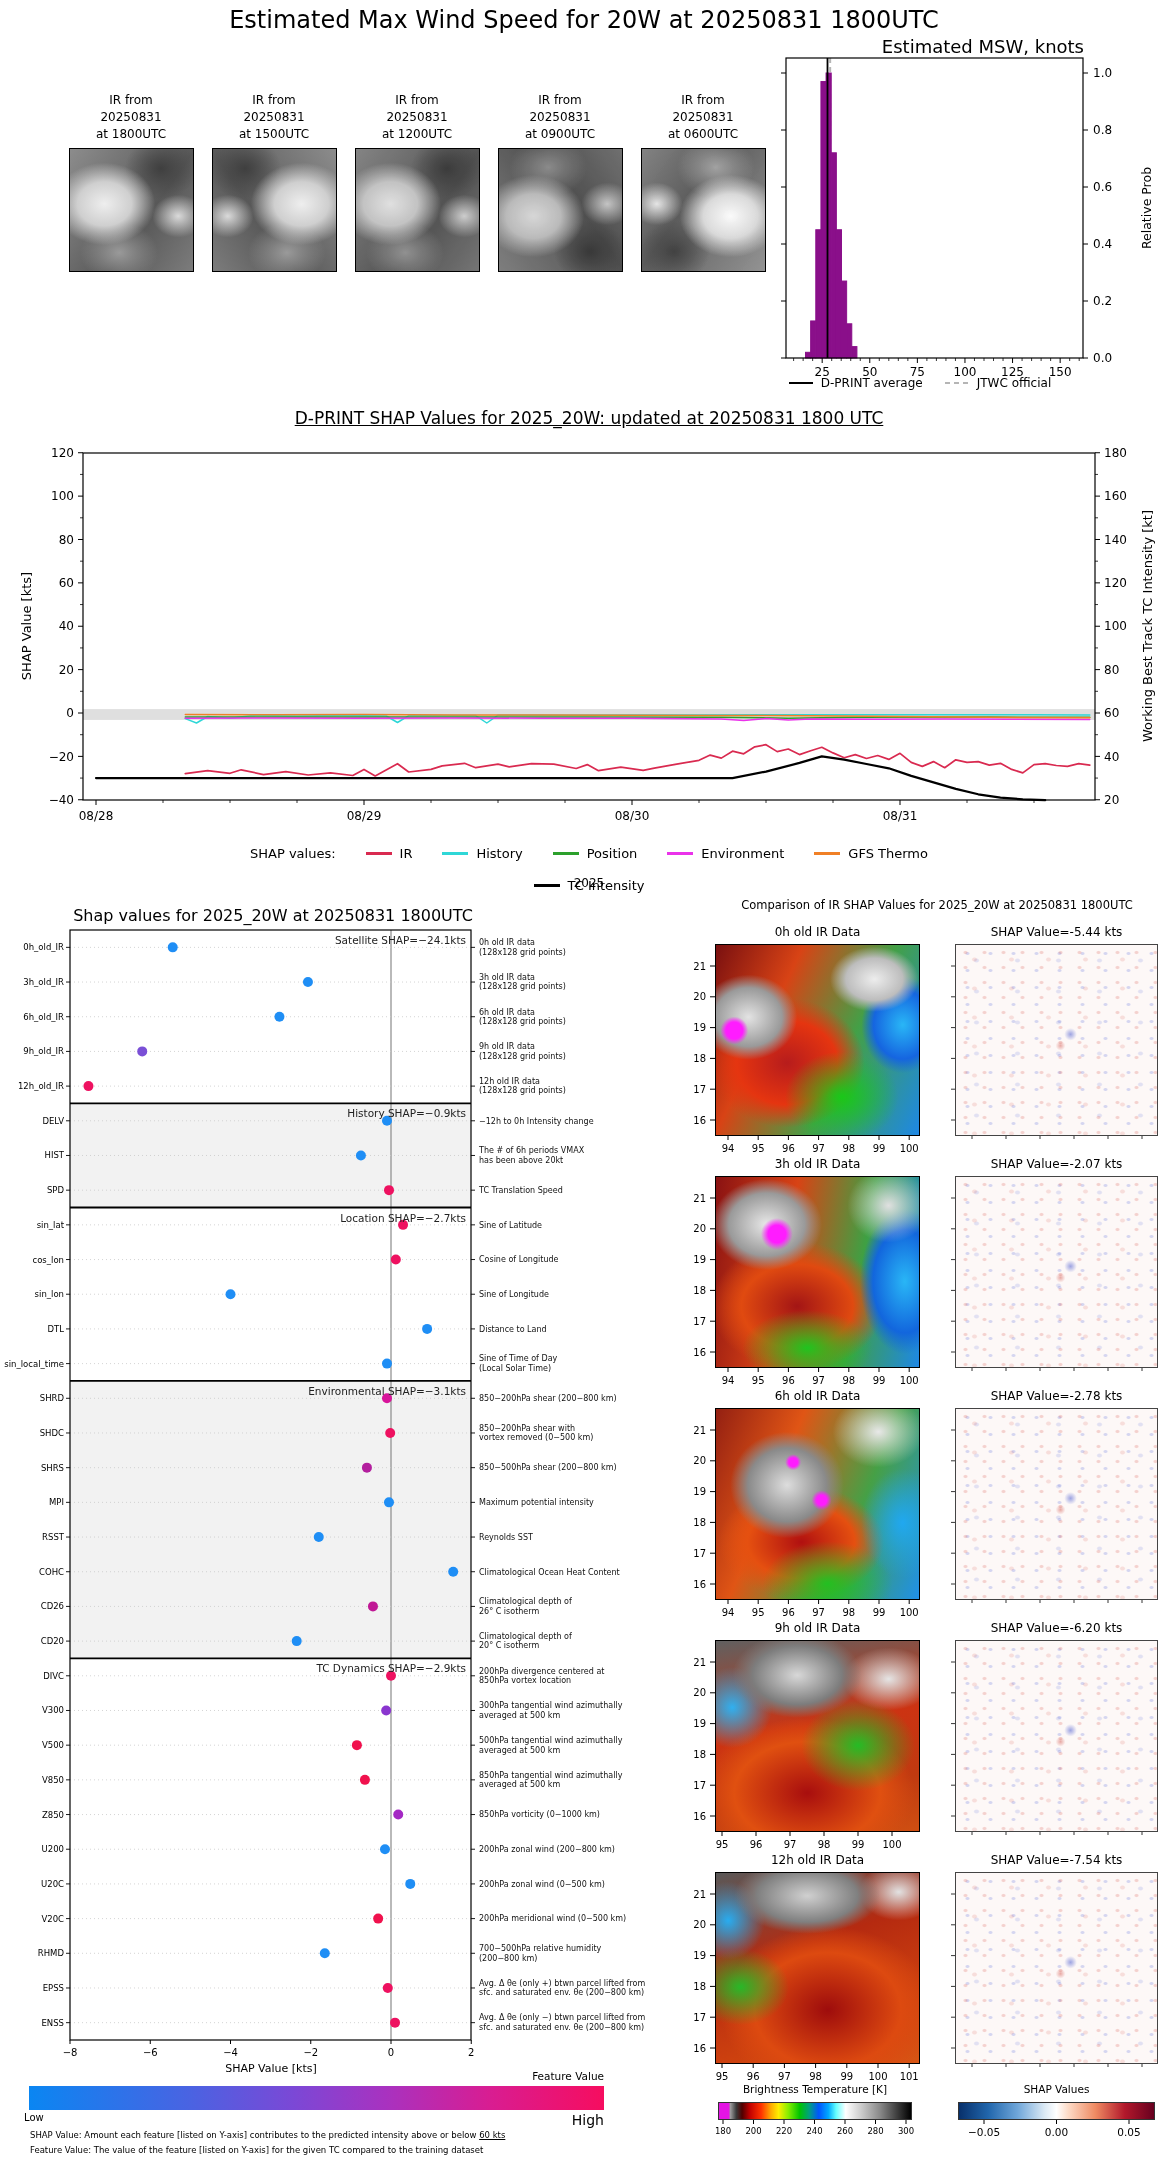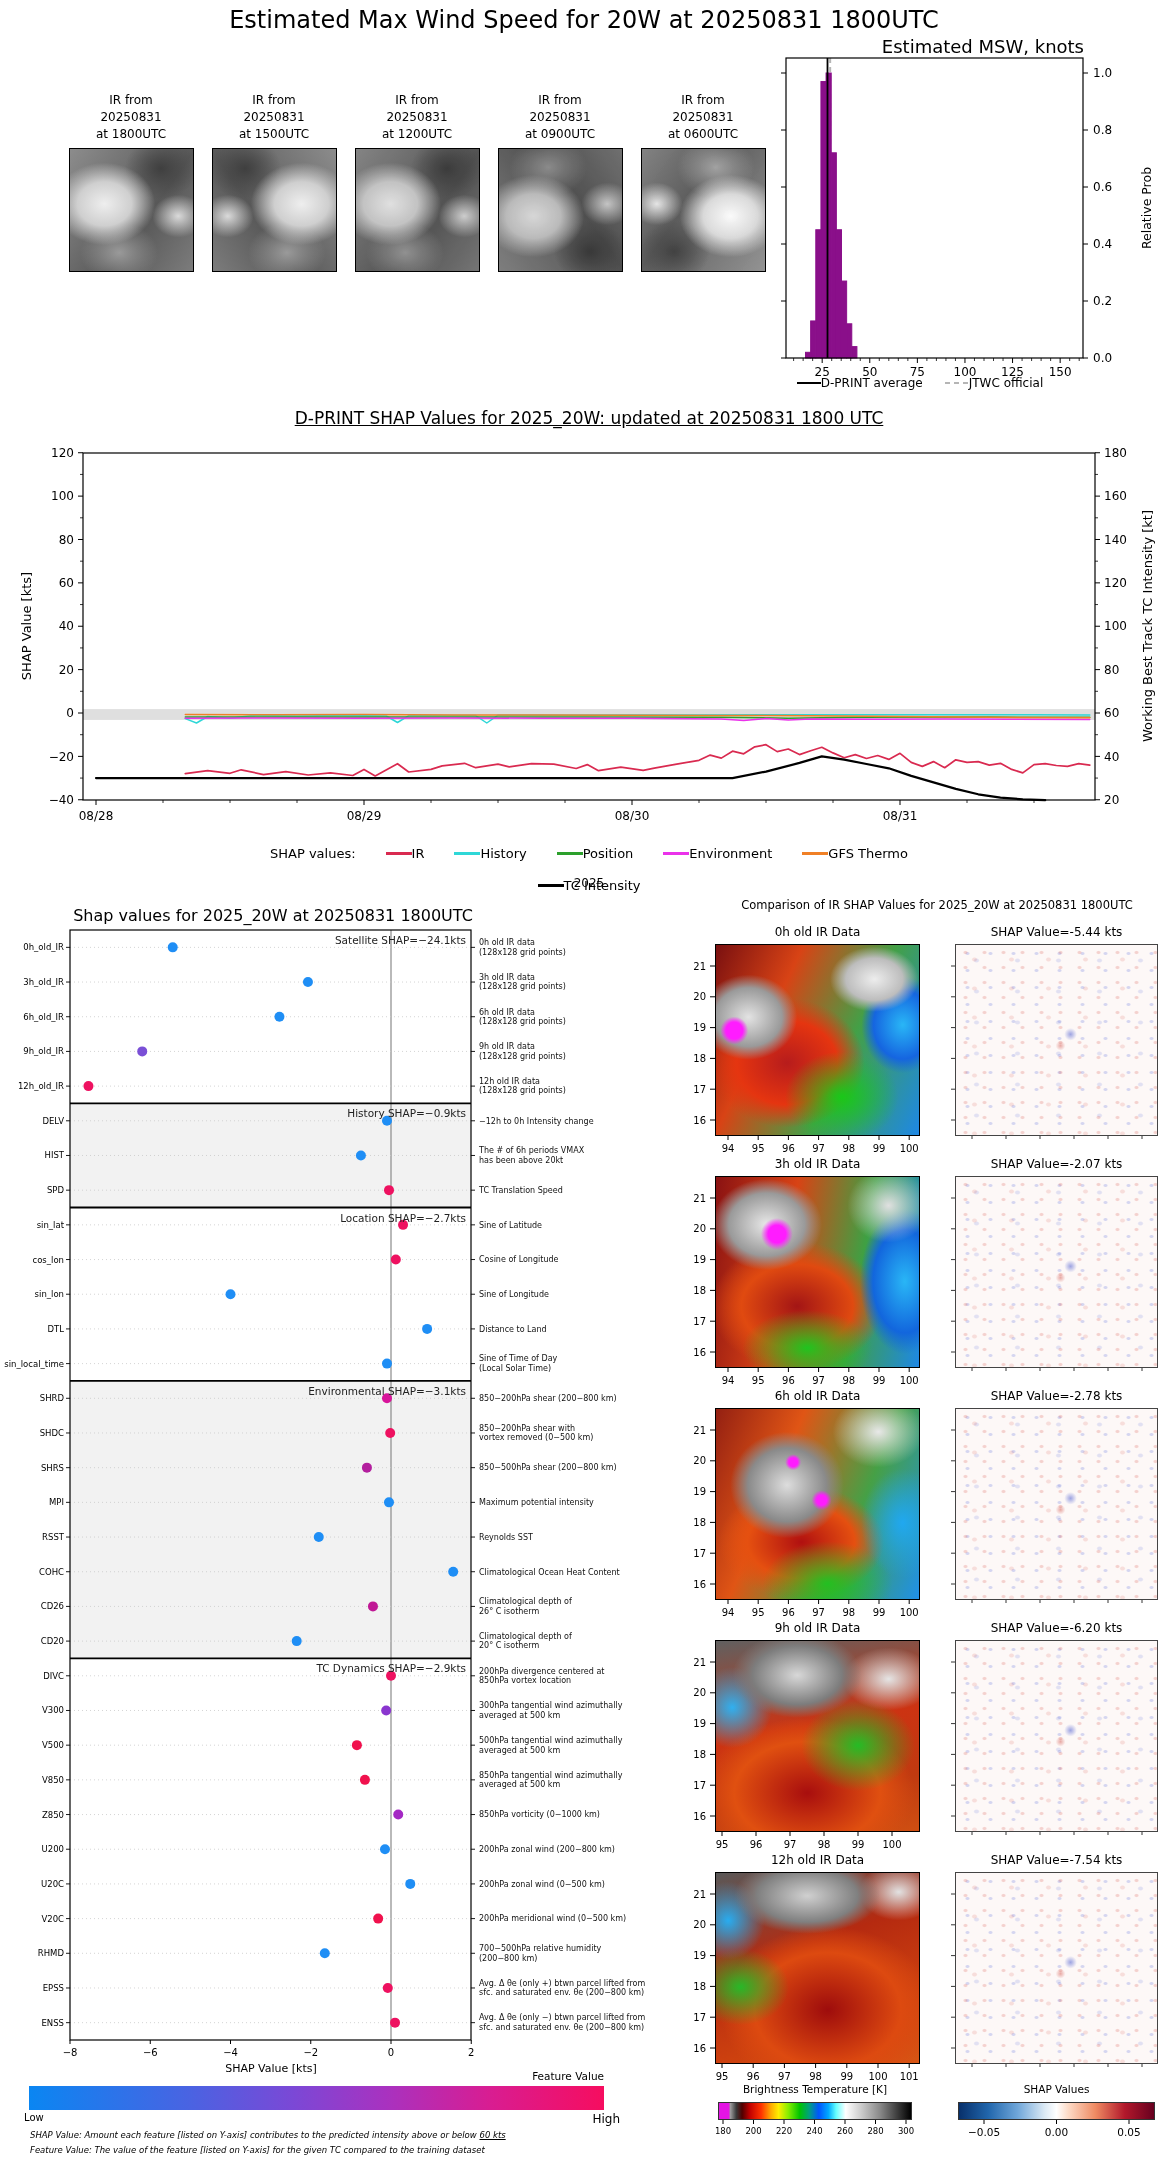--- a/index.html
+++ b/index.html
@@ -25,34 +25,34 @@
   .st3{filter:brightness(.94);}
   .st4{transform:scaleY(-1);filter:brightness(.9);}
   .st5{transform:scale(-1,-1);filter:brightness(1.05);}
 
   .hist-title{left:784px;top:36px;width:300px;font-size:18px;text-align:right;}
   .vlab{height:18px;line-height:18px;font-size:12.5px;}
   .rot{transform:rotate(-90deg);}
 
   .main-title{left:89px;top:408px;width:1000px;font-size:17px;text-decoration:underline;}
   .legend-row{display:flex;justify-content:center;align-items:center;gap:30px;font-size:13px;}
-  .leg-item{display:flex;align-items:center;gap:0;}
+  .leg-item{display:flex;align-items:center;gap:8px;}
   .leg-swatch{width:26px;height:3px;display:inline-block;}
   .hist-legend{left:700px;top:376px;width:440px;gap:22px;font-size:12px;}
   .hist-legend .leg-swatch{height:2.5px;width:24px;}
   .sw-dashed{background:repeating-linear-gradient(90deg,#b5b5b5 0 5px,rgba(0,0,0,0) 5px 9px) !important;height:3px;}
 
   .dot-title{left:73px;top:906px;width:400px;font-size:16px;}
   .dot-xlabel{left:171px;top:2062px;width:200px;font-size:11px;}
   .fv-title{left:304px;top:2070px;width:300px;font-size:10.5px;}
   .fv-bar{left:29px;top:2086px;width:575px;height:24px;
     background:linear-gradient(90deg,#0a86f2 0%,#4a63e2 28%,#7b48d6 46%,#a832c0 62%,#d81d92 80%,#f60d5f 100%);}
   .fv-low{left:24px;top:2112px;font-size:10px;}
-  .fv-high{left:520px;top:2112px;width:100px;font-size:12px;}
-  .footnote{left:30px;width:620px;font-size:8.5px;font-style:italic;}
+  .fv-high{left:504px;top:2112px;width:100px;font-size:14px;}
+  .footnote{left:30px;width:620px;font-size:8.5px;}
 
   .cmp-title{left:637px;top:898px;width:600px;font-size:11.5px;}
   .cmp-rtitle{width:205px;font-size:12px;left:715px;}
   .cmp-stitle{width:203px;font-size:12px;left:955px;}
   .ir-panel{left:715px;width:205px;height:192px;border:1px solid #000;box-sizing:border-box;}
   .shap-panel{left:955px;width:203px;height:192px;border:1px solid #444;box-sizing:border-box;
     background-color:#fdf8f7;
     background-image:
      radial-gradient(circle 9px at 57% 47%, rgba(40,60,200,.45), rgba(40,60,200,0) 70%),
      radial-gradient(circle 7px at 52% 53%, rgba(200,50,40,.4), rgba(200,50,40,0) 70%),

